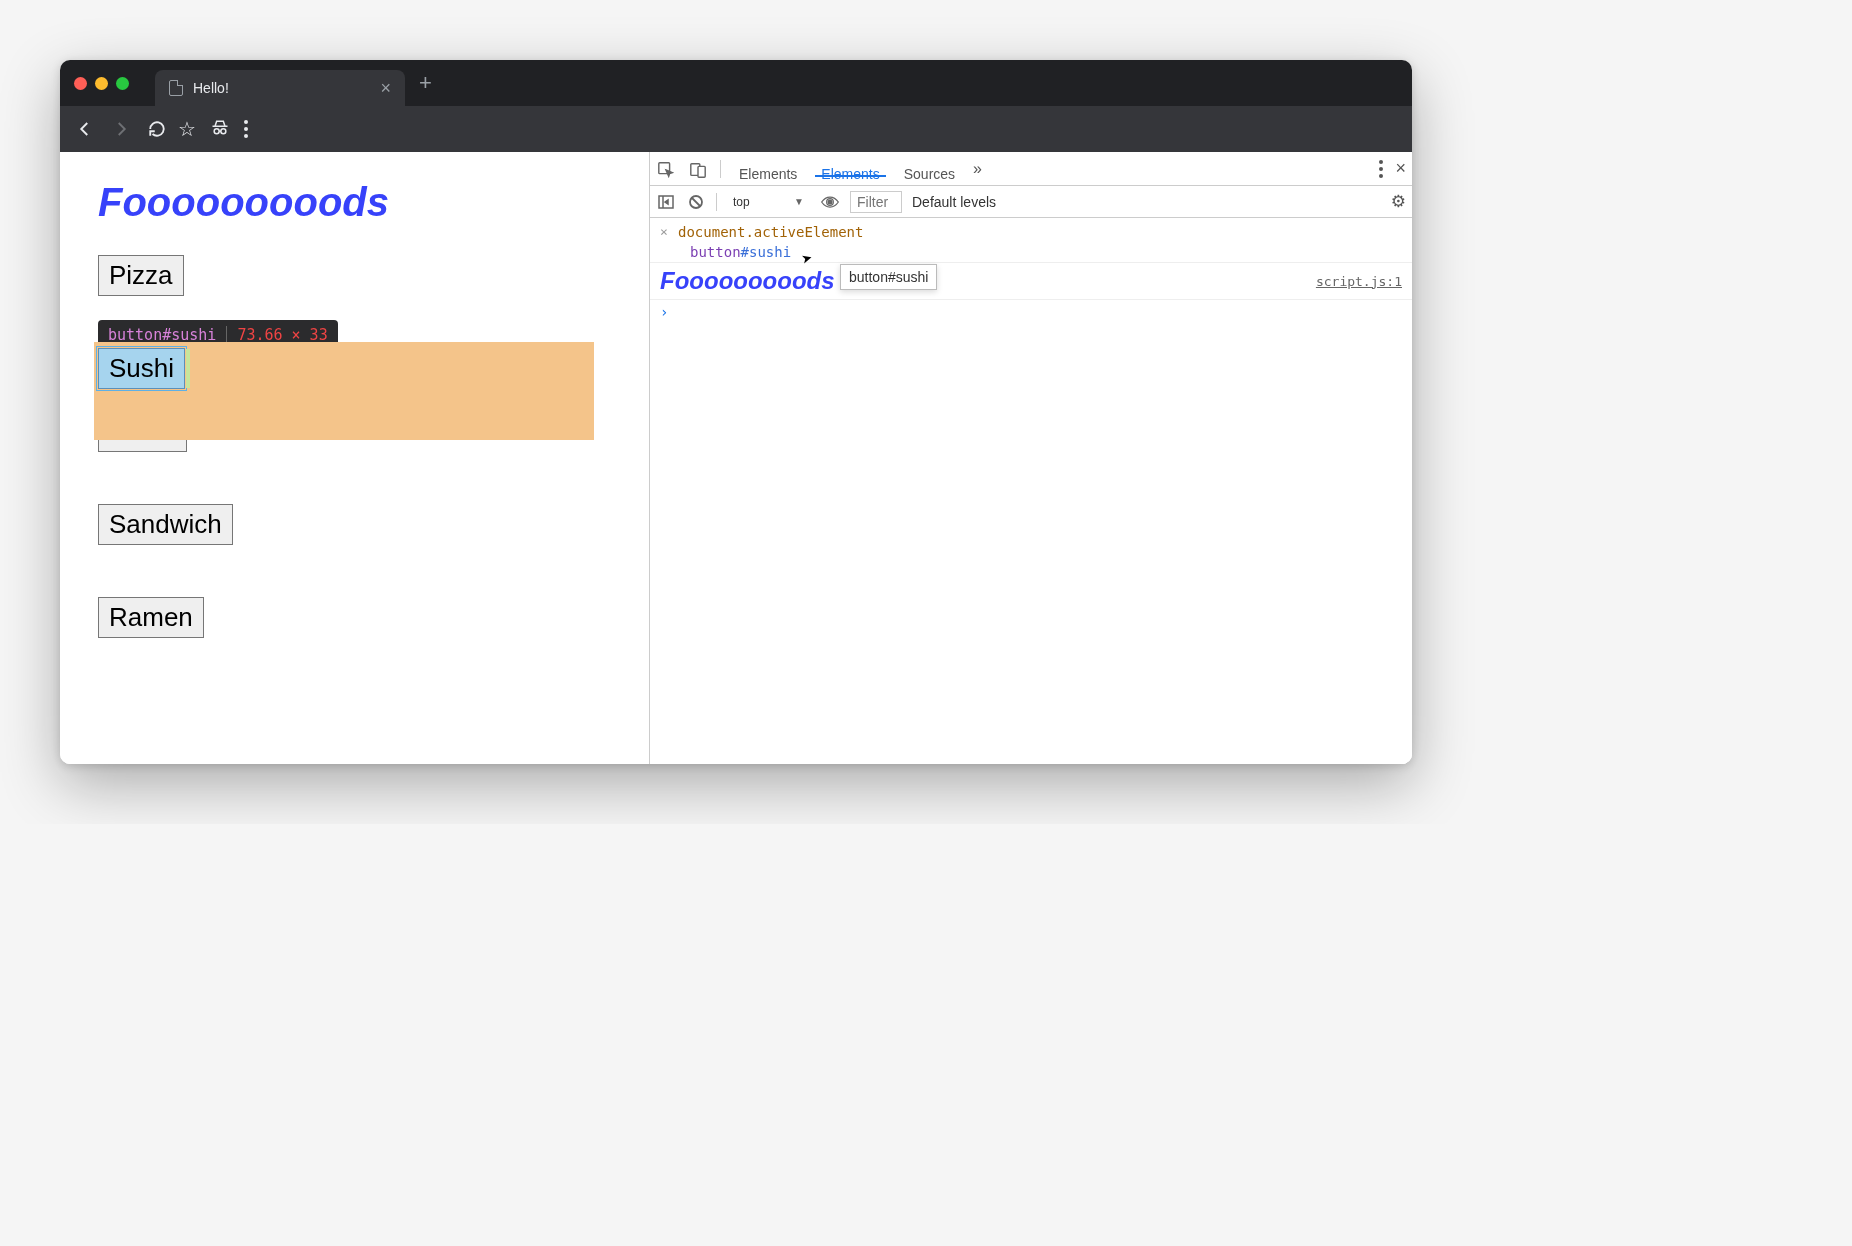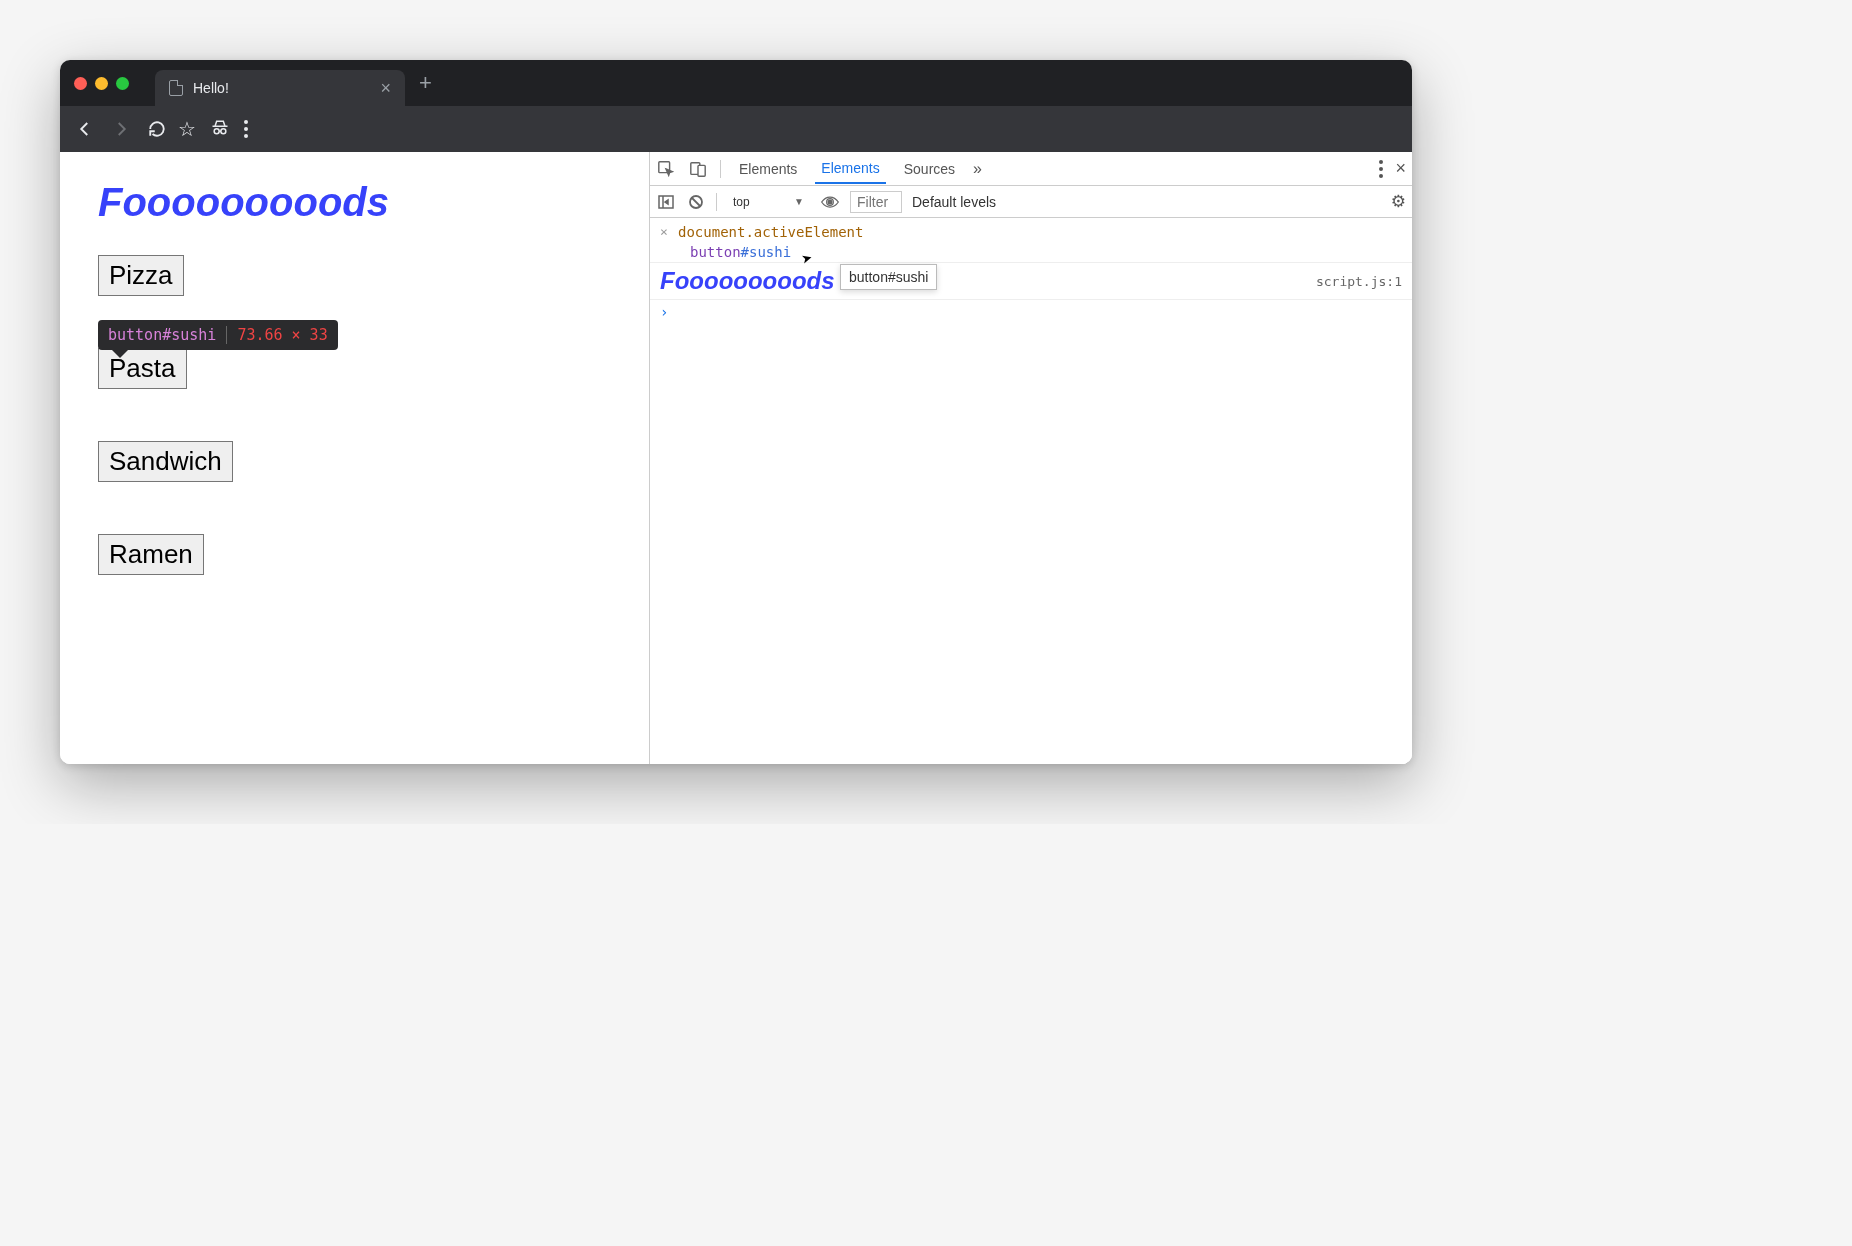--- a/index.html
+++ b/index.html
@@ -160,24 +160,23 @@
 .devtools {
   flex:1;
   display:flex;
   flex-direction:column;
   font-size:14px;
   color:#333;
   background:#fff;
 }
 .dt-tabs {
   display:flex;
-  align-items:center;
   height:34px;
   border-bottom:1px solid #ccc;
-  padding:0 6px;
+  padding:8px 6px;
   gap:12px;
 }
 .dt-ico{width:20px;height:20px;display:inline-flex;align-items:center;justify-content:center;color:#666;}
 .dt-sep{width:1px;height:18px;background:#ccc;}
 .dt-tab{padding:6px 6px;color:#555;cursor:default;}
 .dt-tab.active{color:#1a73e8;border-bottom:2px solid #1a73e8;font-weight:500;}
 .dt-more{font-size:16px;color:#555;}
 .dt-tabs .right{margin-left:auto;display:flex;gap:12px;align-items:center;}
 .dt-x{font-size:18px;color:#555;}
 .dt-toolbar{
@@ -197,21 +196,21 @@
 .cons-row{display:flex;align-items:flex-start;padding:2px 10px;gap:6px;border-bottom:1px solid #eee;}
 .cons-row.noborder{border-bottom:none;}
 .cx{color:#999;font-size:13px;width:12px;}
 .cexpr{color:#a16207;}
 .cres{color:#7b3fb3;padding-left:30px;}
 .cres .hash{color:#3a6fd8;}
 .cons-log{
   display:flex;align-items:center;padding:4px 10px;justify-content:space-between;border-bottom:1px solid #eee;
 }
 .cons-log .msg{color:#3742fa;font-style:italic;font-weight:700;font-size:24px;font-family:-apple-system,Arial,sans-serif;}
-.cons-log .src{color:#666;font-size:13px;}
+.cons-log .src{color:#666;text-decoration:underline;font-size:13px;}
 .prompt{color:#1a73e8;padding:4px 10px;}
 .hover-tip{
   position:absolute;
   top:46px;left:190px;
   background:#fff;border:1px solid #bbb;
   padding:4px 8px;font-size:14px;
   box-shadow:0 2px 6px rgba(0,0,0,0.15);
   font-family:-apple-system,Arial,sans-serif;
 }
 .cursor{
@@ -277,20 +276,24 @@
     <div class="page">
       <h1>Fooooooooods</h1>
 
       <button class="foodbtn">Pizza</button>
 
       <div class="inspector-tip">
         <span class="sel">button#sushi</span>
         <span class="dim">73.66 × 33</span>
       </div>
 
+      <div class="sushi-wrap">
+        <div class="margin-hl"></div>
+        <button class="sushi-btn">Sushi</button>
+      </div>
 
       <button class="foodbtn" style="margin-top:0">Pasta</button>
       <button class="foodbtn">Sandwich</button>
       <button class="foodbtn">Ramen</button>
     </div>
 
     <div class="devtools">
       <div class="dt-tabs">
         <span class="dt-ico">
           <svg width="18" height="18" viewBox="0 0 20 20" fill="none" stroke="#666" stroke-width="1.6">

